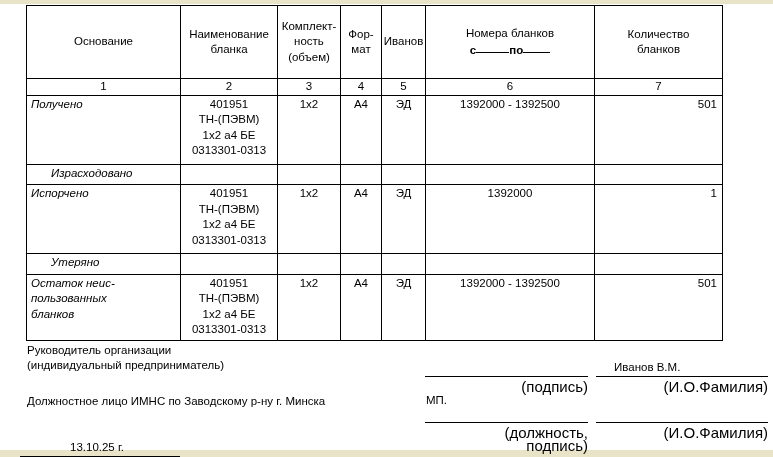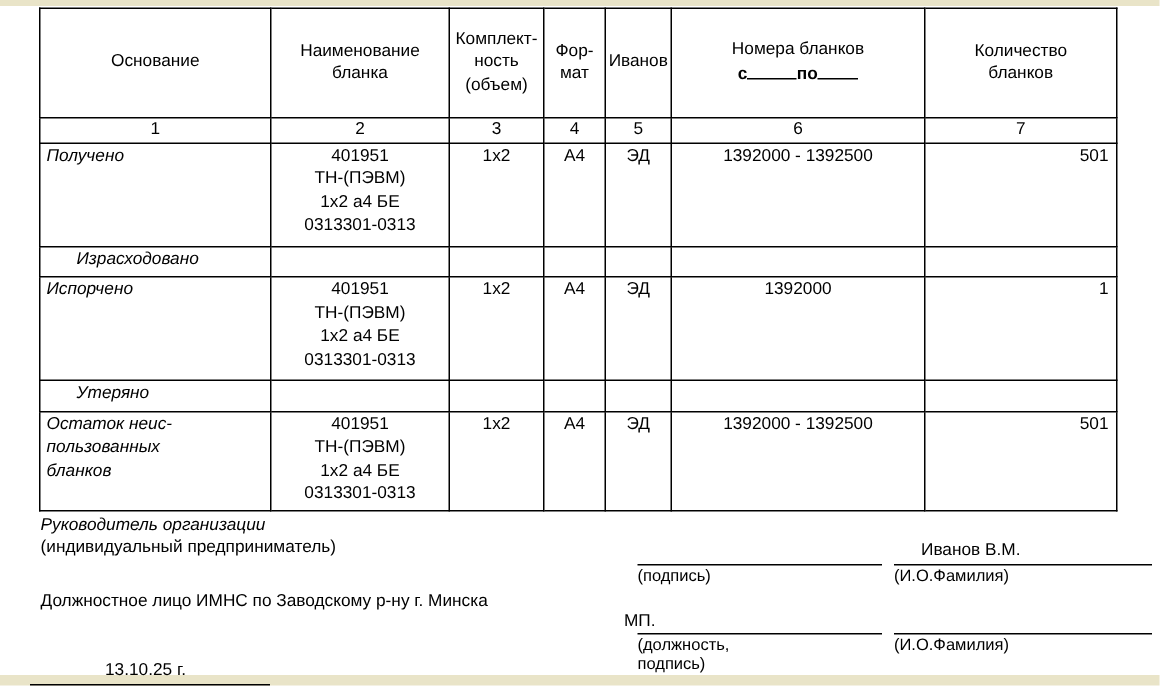--- a/index.html
+++ b/index.html
@@ -51,21 +51,21 @@
   .blanks-table td,
   .blanks-table th {
     border: 1px solid #000000;
     padding: 0;
     vertical-align: top;
     font-weight: normal;
   }
 
   
   .c1 { width: 154px; }
-  .c2 { width: 119px; }
+  .c2 { width: 97px; }
   .c3 { width: 63px; }
   .c4 { width: 41px; }
   .c5 { width: 44px; }
   .c6 { width: 169px; }
   .c7 { width: 128px; }
 
   
   .hdr-row td {
     height: 68px;
     text-align: center;
@@ -115,36 +115,36 @@
   .footer { position: absolute; left: 0; top: 0; width: 773px; height: 446px; }
 
   .ftxt {
     position: absolute;
     font-size: 11.5px;
     line-height: 1.33;
     white-space: nowrap;
   }
   .small {
     position: absolute;
-    font-size: 11px;
+    font-size: 15px;
     line-height: 1.25;
     white-space: nowrap;
-    text-align: left;
+    text-align: right;
   }
   .rule {
     position: absolute;
     height: 0;
     border-top: 1px solid #000000;
   }
 
-  .lbl-head1 { left: 27px; top: 339px; font-style: italic; }
+  .lbl-head1 { left: 27px; top: 339px; }
   .lbl-head2 { left: 27px; top: 354px; }
   .lbl-official { left: 27px; top: 390px; }
   .lbl-date { left: 70px; top: 436px; }
-  .lbl-mp { left: 416px; top: 389px; margin-top: 14px; }
+  .lbl-mp { left: 426px; top: 389px; }
 
   .name-top { left: 614px; top: 356px; }
 
   .rule-sign-top { left: 425px; top: 372px; width: 163px; }
   .rule-name-top { left: 596px; top: 372px; width: 172px; }
   .rule-sign-bot { left: 425px; top: 418px; width: 163px; }
   .rule-name-bot { left: 596px; top: 418px; width: 172px; }
   .rule-date     { left: 20px;  top: 452px; width: 160px; }
 
   .cap-podpis    { left: 425px; top: 374px; width: 163px; }

